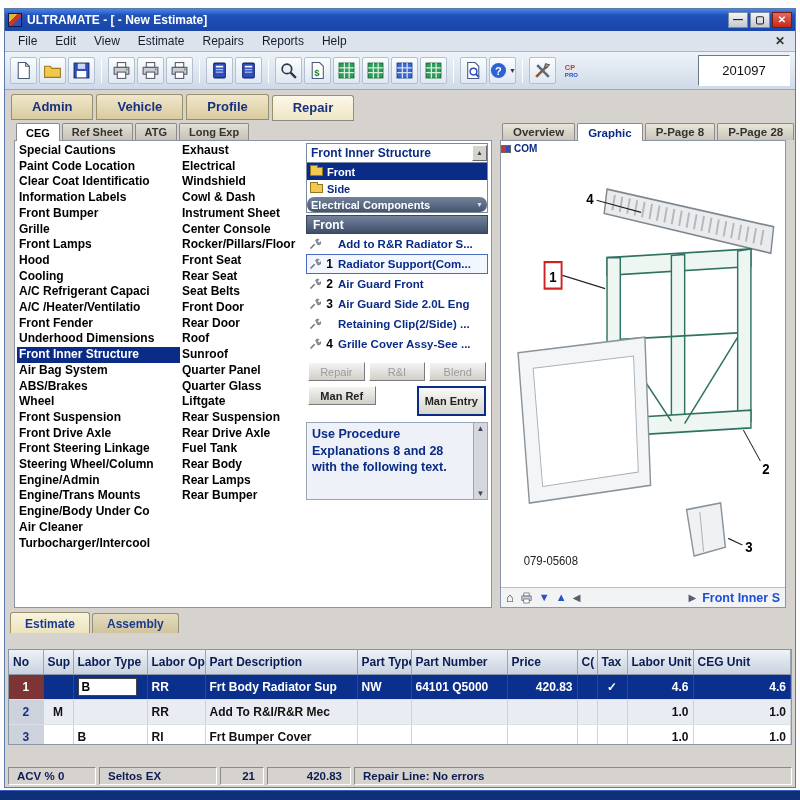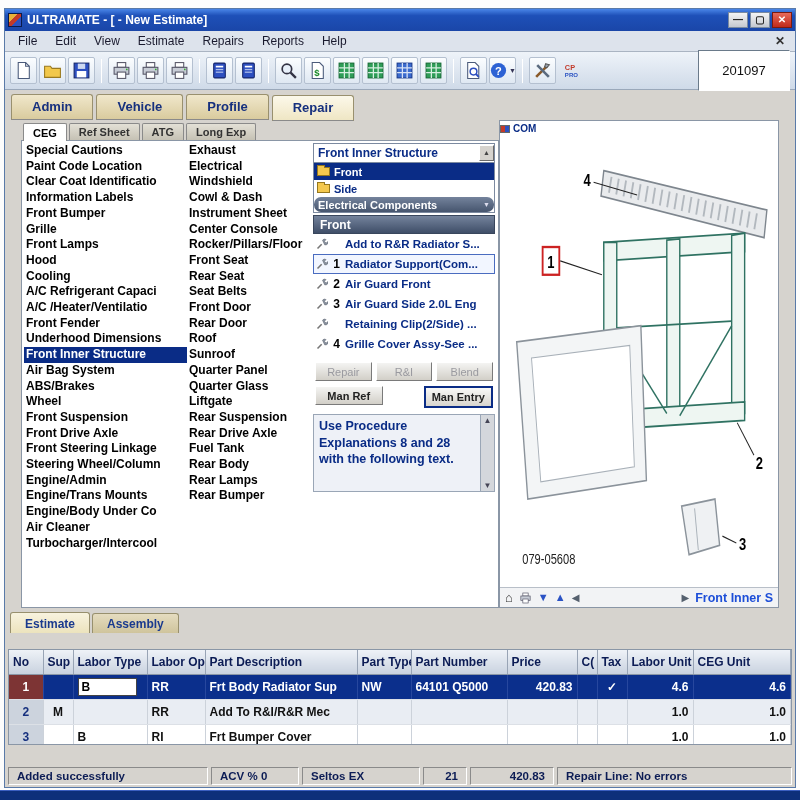--- a/index.html
+++ b/index.html
@@ -27,31 +27,31 @@
   
   .toolbar{height:38px;flex:none;background:linear-gradient(#eef3f9,#cfdae8);
     border-bottom:1px solid #9aa8ba;display:flex;align-items:center;padding:0 5px;}
   .tb-icons{display:flex;align-items:center;gap:2px;}
   .tbtn{width:27px;height:27px;border:1px solid #b4c0d0;border-radius:2px;
     background:linear-gradient(#fbfdff,#dfe8f2);display:flex;align-items:center;justify-content:center;}
   .tbtn.logo{border-color:transparent;background:transparent;width:30px;}
   .tbicon svg{width:19px;height:19px;display:block;}
   .tbsep{width:1px;height:24px;background:#a0acbc;border-right:1px solid #fff;margin:0 4px;}
   .caret{font-size:7px;color:#335;margin-left:1px;}
-  .tb-field{margin-left:auto;width:92px;height:41px;border:1px solid;
+  .tb-field{margin-left:auto;width:92px;height:31px;border:1px solid;
     border-color:#6a7a8a #fff #fff #6a7a8a;background:#fff;font-size:13px;text-align:center;
     font-family:"Liberation Sans",sans-serif;color:#111;}
   
   .maintabs{height:30px;flex:none;display:flex;align-items:flex-end;padding-left:6px;gap:3px;}
   .main-tab{padding:4px 20px 5px;background:linear-gradient(#f0e7cb,#d9cb9e);
     border:1px solid #99906e;border-bottom-color:#8a8a8a;color:#16307e;font-weight:bold;
     font-size:13px;border-radius:3px 3px 0 0;cursor:default;}
   .main-tab.active{background:linear-gradient(#fcf8ea,#efe6c4);position:relative;top:1px;}
   
-  .mainarea{flex:1;min-height:0;display:flex;gap:0;padding:0 16px;}
+  .mainarea{flex:1;min-height:0;display:flex;gap:8px;padding:0 9px;}
   .leftpane{width:478px;flex:none;display:flex;flex-direction:column;}
   .lefttabs{height:20px;flex:none;display:flex;align-items:flex-end;padding-left:2px;}
   .left-tab{padding:2px 9px;font-size:11px;font-weight:bold;color:#333;
     background:linear-gradient(#e3e0d6,#c5c1b4);border:1px solid #8a8a8a;border-bottom:none;
     border-radius:2px 2px 0 0;margin-right:2px;}
   .left-tab.active{background:#fff;color:#000;position:relative;top:1px;padding-top:3px;}
   .leftcontent{flex:1;min-height:0;border:1px solid #8a96a6;background:#fff;display:flex;padding:2px;}
   .cats{width:288px;flex:none;display:flex;overflow:hidden;}
   .catcol{overflow:hidden;}
   .catcol.c1{width:163px;flex:none;}
@@ -85,21 +85,21 @@
   .struct-item .wr svg{width:12px;height:12px;}
   .struct-item .num{width:11px;flex:none;font-size:12px;font-weight:bold;color:#000;text-align:center;}
   .struct-item .lbl{font-size:11.5px;font-weight:bold;color:#0a2c86;white-space:nowrap;overflow:hidden;}
   .struct-item.sel{border-color:#4a6cc0;background:#f2f6ff;}
   .btnrow{display:flex;gap:4px;margin-top:8px;padding:0 2px;flex:none;}
   #btn-row2{margin-top:5px;}
   .xbtn{flex:1;font-family:"Liberation Sans",sans-serif;font-size:11px;font-weight:bold;height:19px;
     background:linear-gradient(#f4f4f2,#d2cfc8);border:1px solid;border-color:#fff #7a7a7a #7a7a7a #fff;
     color:#222;cursor:default;}
   .xbtn.dis{color:#9a9aa0;font-weight:normal;}
-  .xbtn.default{border:2px solid #0a2c86;height:22px;background:linear-gradient(#f8f8f6,#d8d5ce);margin-left:37px;}
+  .xbtn.default{border:2px solid #0a2c86;height:30px;background:linear-gradient(#f8f8f6,#d8d5ce);margin-left:37px;}
   .procwrap{margin-top:6px;display:flex;border:1px solid #9aa6b6;height:78px;flex:none;}
   .proc{flex:1;background:#eef1f7;padding:3px 5px;font-size:12.5px;font-weight:bold;
     color:#0a2c86;line-height:1.32;overflow:hidden;}
   .procsb{width:14px;flex:none;background:#d4d7dc;border-left:1px solid #9aa6b6;display:flex;
     flex-direction:column;justify-content:space-between;align-items:center;font-size:8px;
     color:#445;padding:1px 0;}
   
   .rightpane{flex:1;min-width:0;display:flex;flex-direction:column;}
   .grtabs{height:20px;flex:none;display:flex;align-items:flex-end;padding-left:2px;}
   .gr-tab{padding:2px 10px;font-size:11.5px;font-weight:bold;color:#333;
@@ -514,20 +514,26 @@
             <div class="procsb">
                   <span>▲</span>
                   <span>▼</span>
                 </div>
           </div>
         </div>
       </div>
     </div>
 
     <div class="rightpane">
+      <div class="grtabs" id="graphic-tabs">
+            <div class="gr-tab">Overview</div>
+            <div class="gr-tab active">Graphic</div>
+            <div class="gr-tab">P-Page 8</div>
+            <div class="gr-tab">P-Page 28</div>
+          </div>
       <div class="grcontent">
         <div class="comrow">
           <span class="comicon"></span>
           <span>COM</span>
         </div>
 
         <svg class="diagram" viewBox="0 0 300 390" preserveAspectRatio="none">
 
           <polygon points="112,30 288,64 285,88 109,52" fill="#e9ebed" stroke="#7e868e" stroke-width="1.5"></polygon>
           <line x1="118" y1="42" x2="282" y2="75" stroke="#b2b8be" stroke-width="14" stroke-dasharray="2 6"></line>
@@ -675,21 +681,20 @@
               <td class="col-c"></td>
               <td class="col-tax"></td>
               <td class="col-labor_unit">0.6</td>
               <td class="col-ceg_unit">0.6</td>
             </tr>
           </tbody>
     </table>
   </div>
 
   <div class="statusbar" id="status-bar">
-        <div class="seg seg0">Added successfully</div>
         <div class="seg seg1">ACV % 0</div>
         <div class="seg seg2">Seltos EX</div>
         <div class="seg seg3">21</div>
         <div class="seg seg4">420.83</div>
         <div class="seg seg5">Repair Line: No errors</div>
       </div>
  </div>
 
  <div class="bottomstrip"></div>
 </div>

